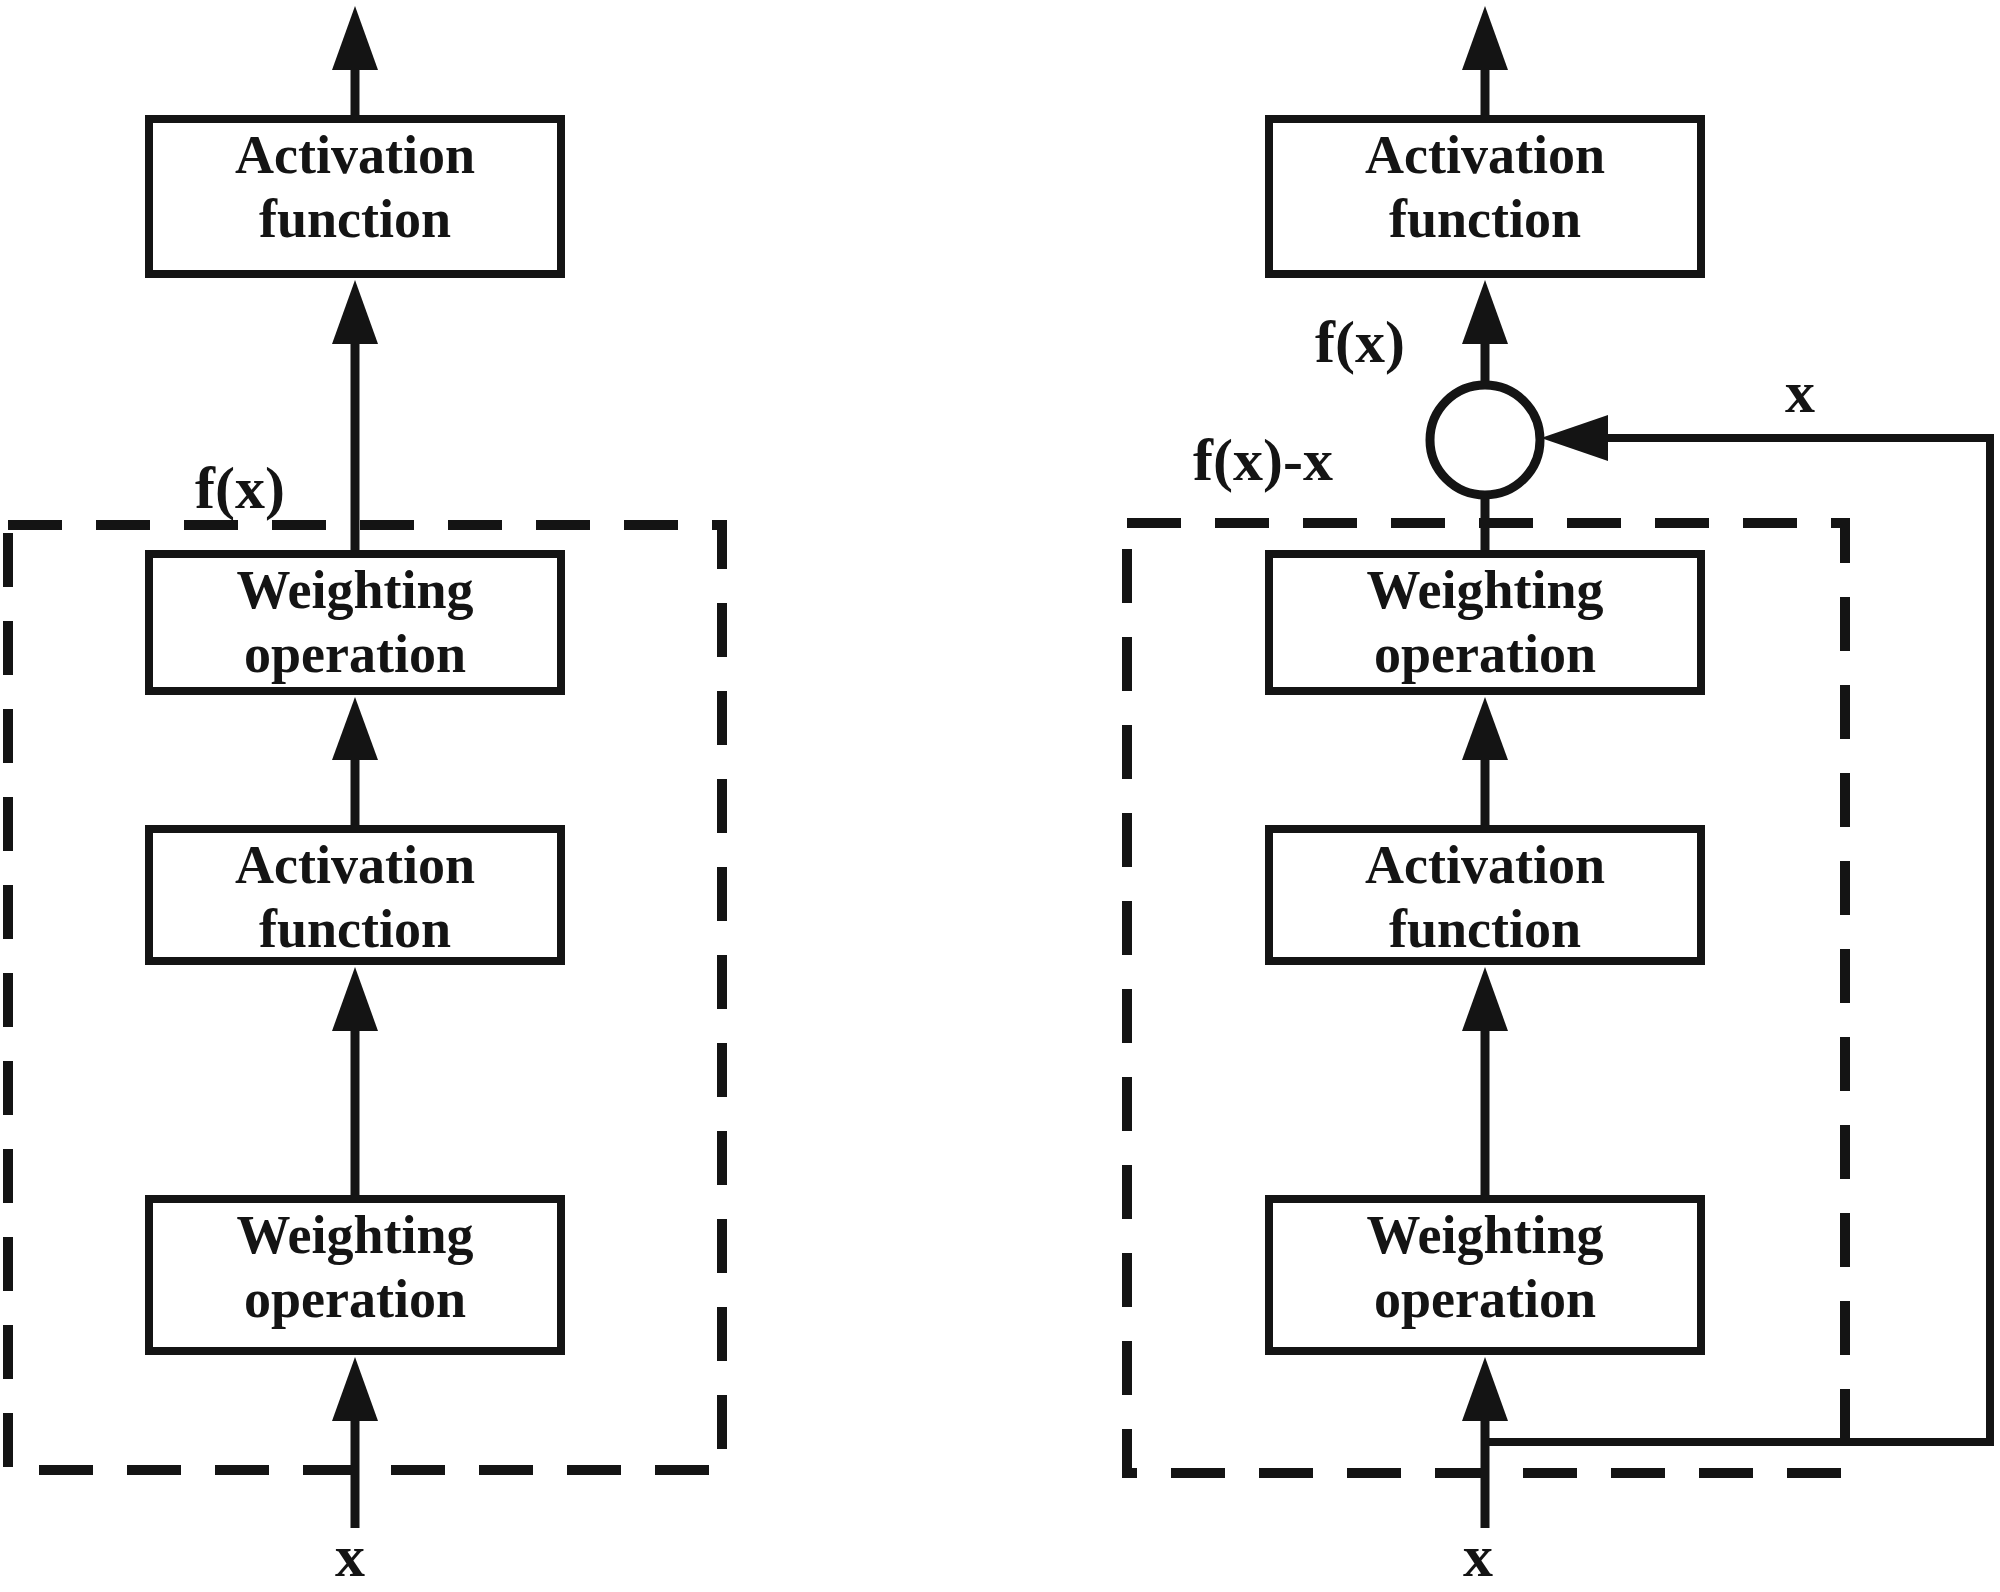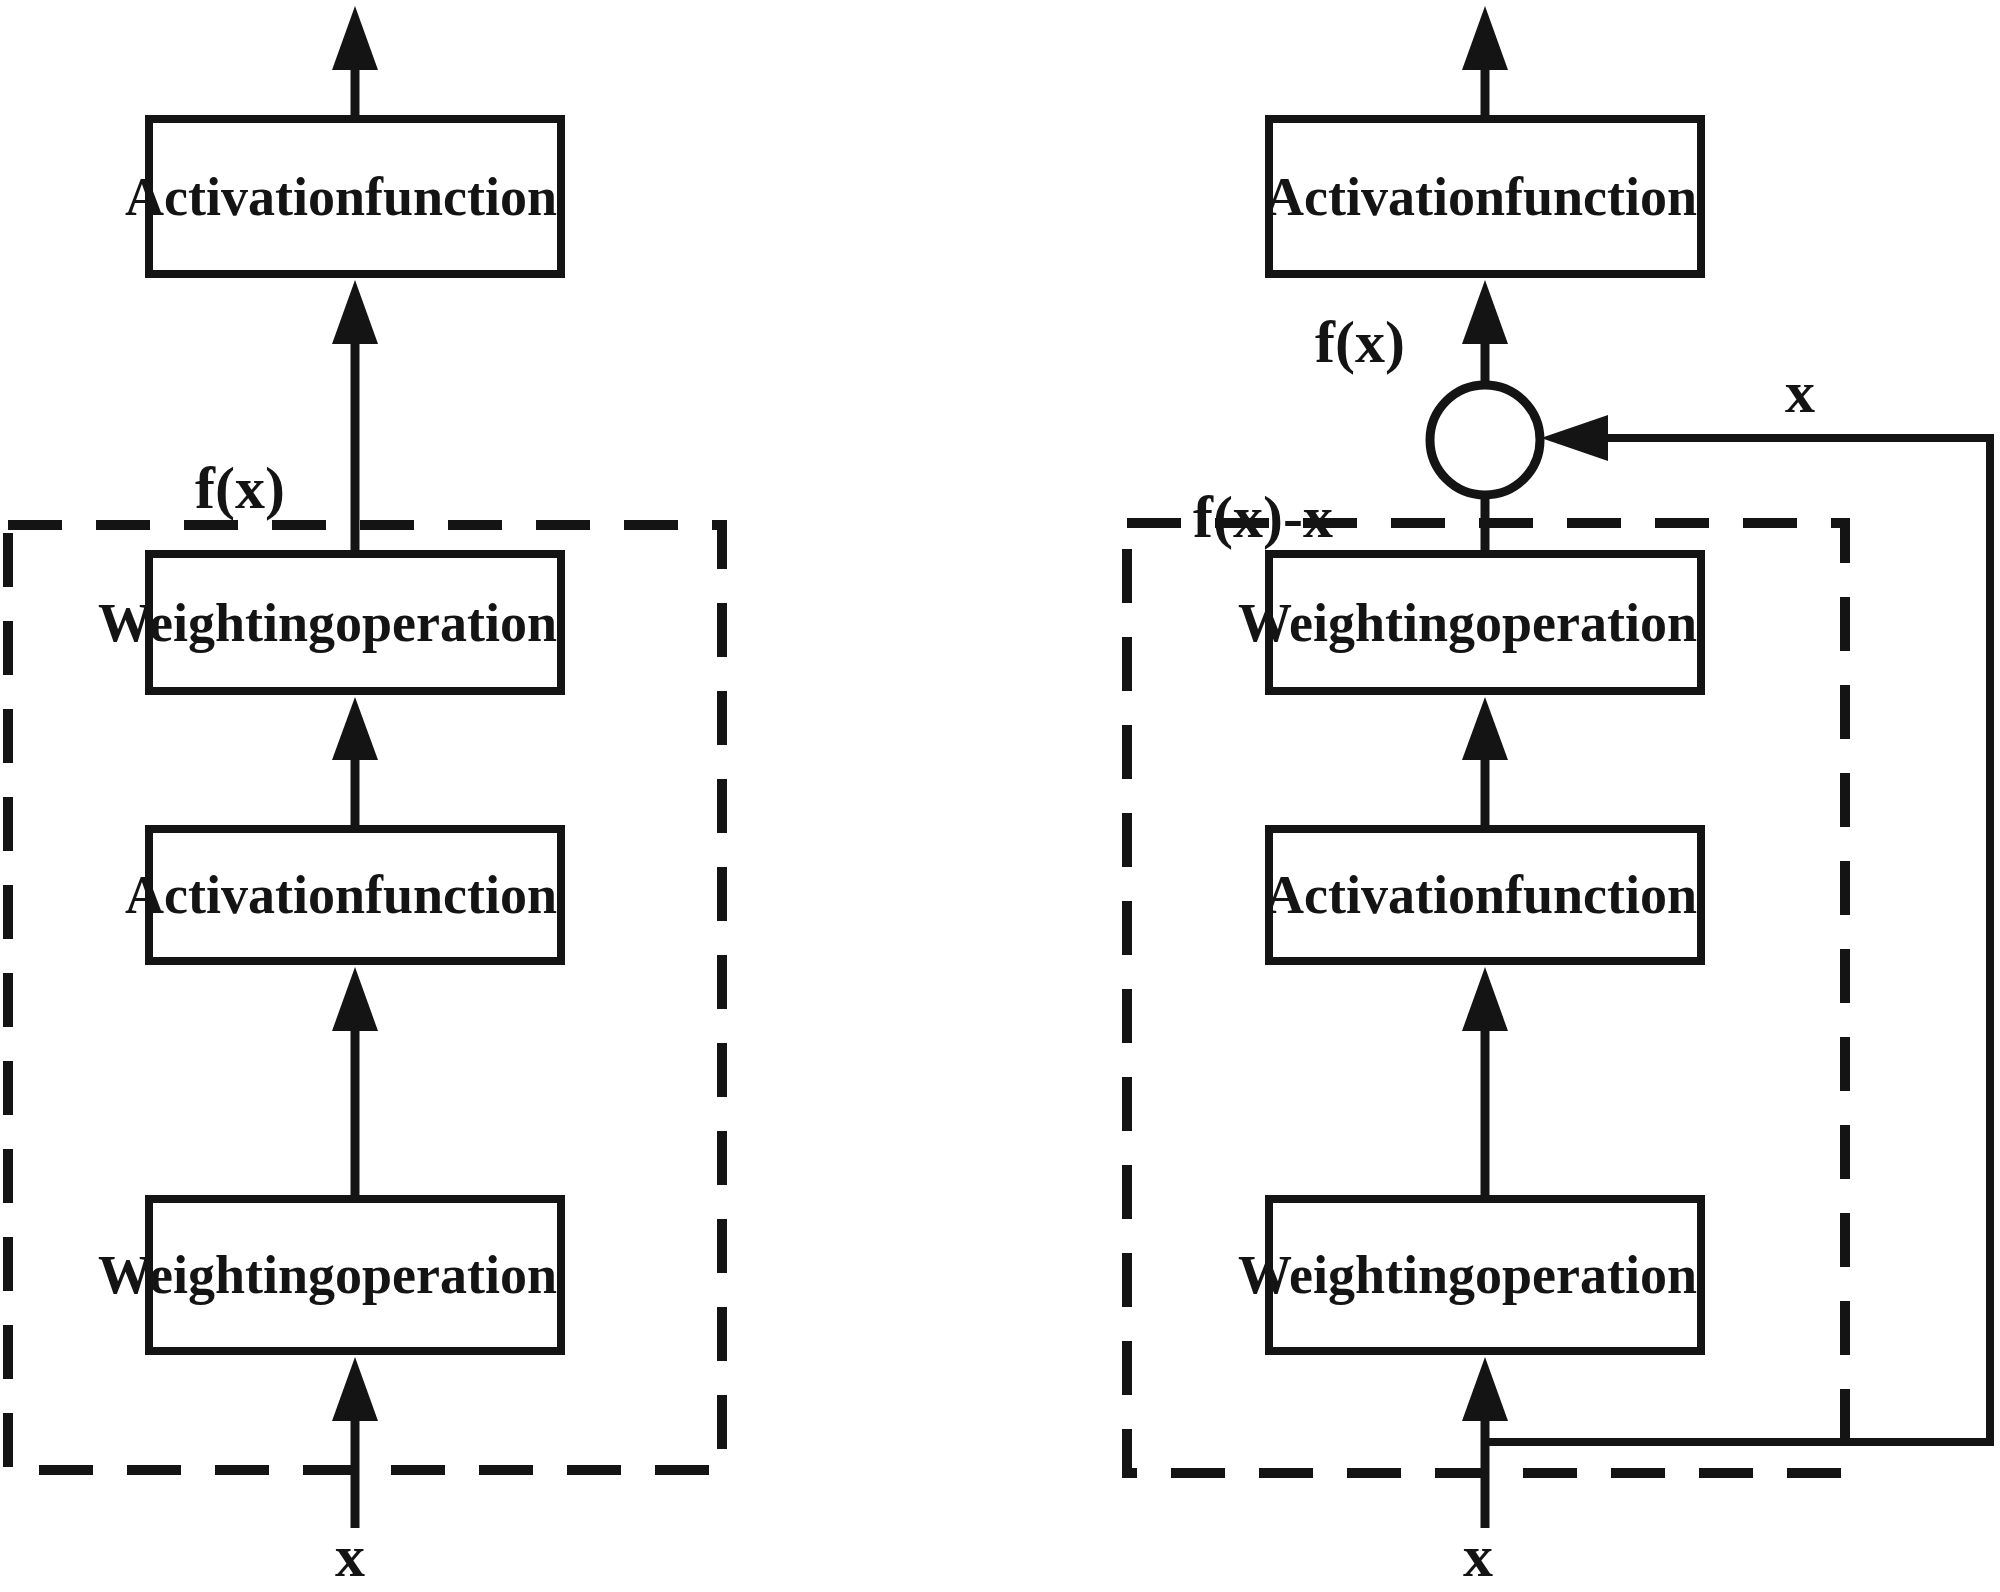--- a/index.html
+++ b/index.html
@@ -16,21 +16,21 @@
   }
   .canvas svg{position:absolute;left:0;top:0;}
   .shaft{stroke:var(--ink);stroke-width:9;fill:none;}
   .skip{stroke:var(--ink);stroke-width:8;fill:none;}
   .head{fill:var(--ink);stroke:none;}
   .dashedbox{stroke:var(--ink);stroke-width:10;fill:none;stroke-dasharray:54 34;}
   .sumcircle{stroke:var(--ink);stroke-width:9;fill:#ffffff;}
   .box{
     position:absolute;box-sizing:border-box;
     border:8px solid var(--ink);background:#ffffff;
-    display:flex;flex-direction:row;align-items:center;justify-content:flex-end;
+    display:flex;flex-direction:column;align-items:center;justify-content:flex-start;
     font-weight:bold;font-size:54px;line-height:64px;color:var(--ink);
     text-align:center;
   }
   .lbl{
     position:absolute;transform:translate(-50%,-50%);
     font-weight:bold;font-size:60px;color:var(--ink);white-space:nowrap;
   }
 </style>
 </head>
 <body>
@@ -110,17 +110,17 @@
   </div>
   <div class="box" style="left:1265px;top:1195px;width:440px;height:160px;">
     <span>Weighting</span>
     <span>operation</span>
   </div>
 
   <div class="lbl" style="left:240px;top:488px;">f(x)</div>
   <div class="lbl" style="left:350px;top:1556px;">x</div>
 
   <div class="lbl" style="left:1360px;top:342px;">f(x)</div>
-  <div class="lbl" style="left:1263px;top:517px;">f(x)-x</div>
+  <div class="lbl" style="left:1263px;top:460px;">f(x)-x</div>
   <div class="lbl" style="left:1800px;top:392px;">x</div>
   <div class="lbl" style="left:1478px;top:1556px;">x</div>
 
 </div>
 
 </body></html>

